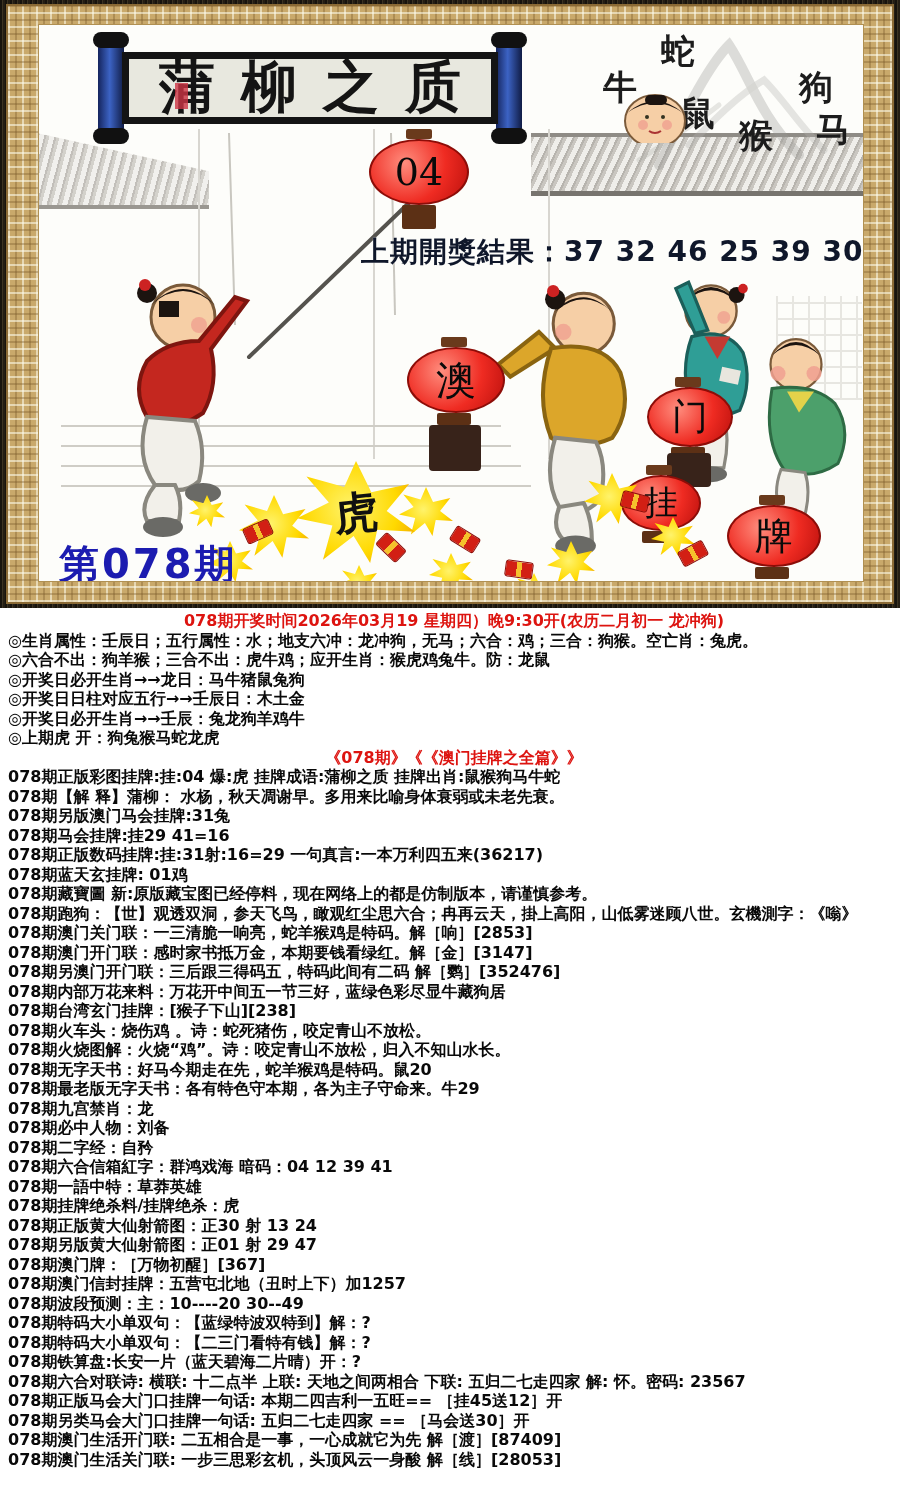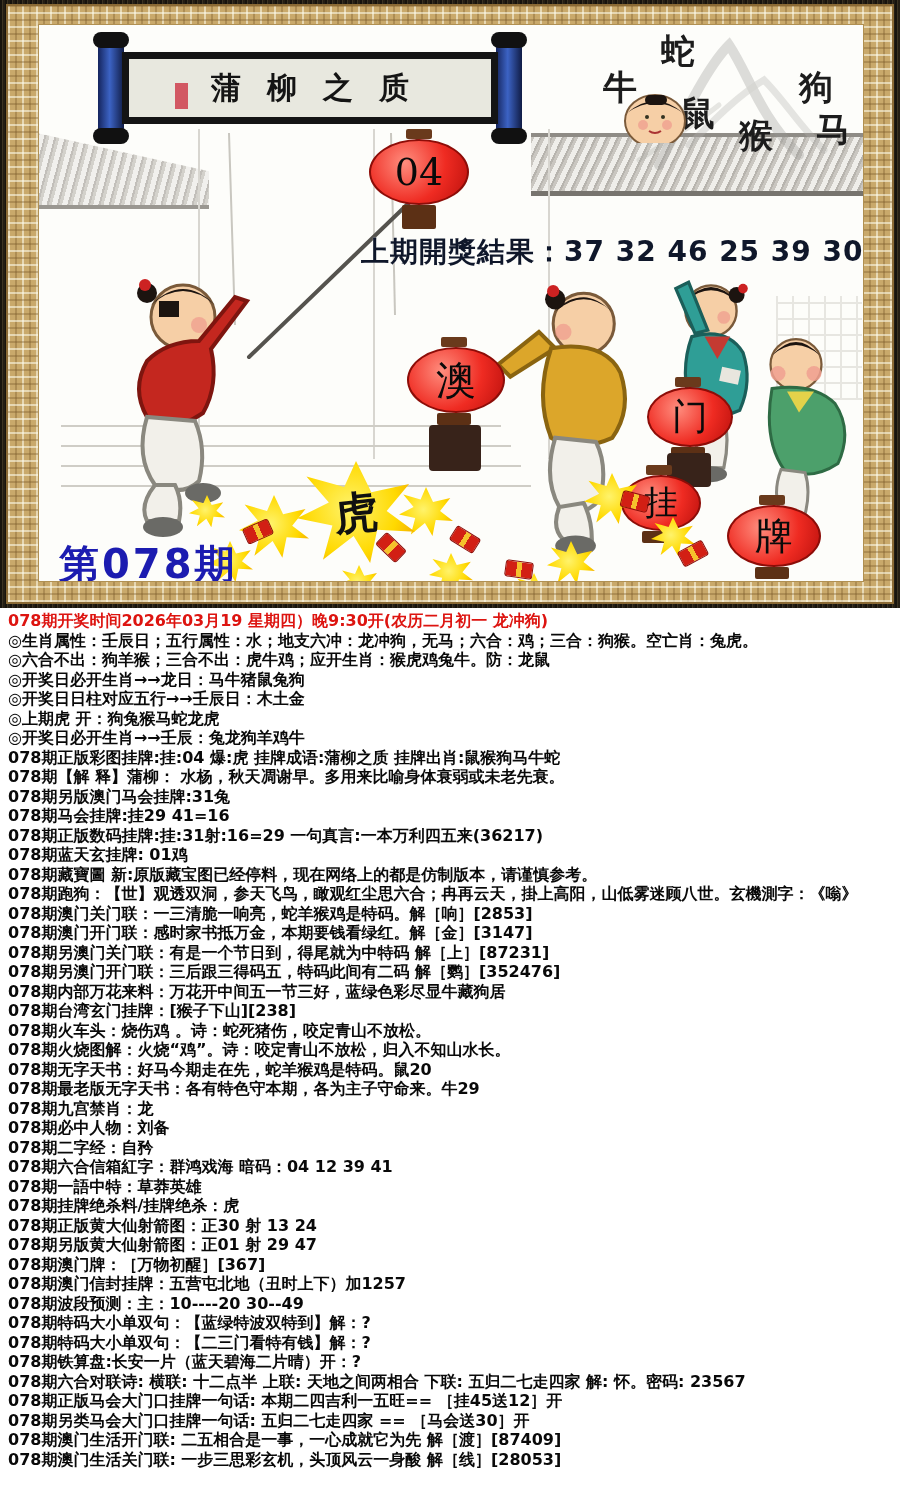--- a/index.html
+++ b/index.html
@@ -33,21 +33,21 @@
 
   
   .banner{position:absolute;left:47px;top:21px;width:448px;height:84px;}
   .roller{position:absolute;top:-4px;width:26px;height:92px;background:linear-gradient(90deg,#15255e,#3c63c4 45%,#101c45);border-radius:6px;}
   .roller:before,.roller:after{content:"";position:absolute;left:-5px;width:36px;height:16px;background:#111;border-radius:8px;}
   .roller:before{top:-10px;} .roller:after{bottom:-10px;}
   .roller.rl{left:12px;} .roller.rr{right:12px;}
   .board{position:absolute;left:36px;top:6px;right:36px;bottom:6px;background:#e8e8df;
     border:7px solid #141414;display:flex;align-items:center;justify-content:center;}
   .board .title{font-family:"DejaVu Serif","Liberation Serif",serif;font-weight:bold;
-    font-size:30px;color:#141414;letter-spacing:26px;text-indent:26px;white-space:nowrap;}
+    font-size:56px;color:#141414;letter-spacing:26px;text-indent:26px;white-space:nowrap;}
   .seal{position:absolute;left:46px;top:24px;width:13px;height:26px;background:#c34; opacity:.8;}
 
   
   .lantern{position:absolute;text-align:center;}
   .lantern .cap{width:26px;height:10px;background:#6a3a1c;margin:0 auto;border-radius:2px;}
   .lantern .bulb{position:relative;border-radius:50%;display:flex;align-items:center;justify-content:center;
     background:radial-gradient(circle at 35% 35%,#ff8d7e,#ef2b22 55%,#b90f0c);border:2px solid #8d0d08;}
   .lantern .bulb span{font-family:"DejaVu Serif","Liberation Serif",serif;font-weight:normal;color:#0a0a0a;}
   .lantern .base{width:34px;height:12px;background:#5c3015;margin:0 auto;border-radius:2px;}
   .pedestal{position:absolute;width:52px;height:46px;background:#38231a;border-radius:4px;}
@@ -74,21 +74,21 @@
   .cracker{position:absolute;width:26px;height:15px;background:linear-gradient(90deg,#d21f14 0 40%,#f5c12c 40% 60%,#d21f14 60%);border-radius:3px;border:1px solid #8d0d08;}
   .tiger-burst{display:flex;align-items:center;justify-content:center;}
   .tiger-burst span{font-family:"DejaVu Serif","Liberation Serif",serif;font-weight:bold;font-size:44px;color:#101010;transform:rotate(-6deg);}
 
   .issue{position:absolute;left:20px;top:512px;font-weight:bold;font-size:40px;color:#1c1cb0;letter-spacing:3px;white-space:nowrap;}
 
   
   .info{position:absolute;left:0;top:608px;width:900px;height:902px;background:#fff;padding-top:3px;box-sizing:border-box;}
   .info-line{height:19.5px;line-height:19.5px;font-size:16px;font-weight:bold;color:#090909;
     padding-left:8px;white-space:nowrap;overflow:hidden;font-family:"DejaVu Sans","Liberation Sans",sans-serif;}
-  .info-line.red{color:#dd1410;}
+  .info-line.red{color:#dd1410;text-align:center;}
 </style>
 </head>
 <body>
 
 <div class="artwork">
   <div class="gold-band"></div>
   <div class="canvas">
 
     <div class="roof-left"></div>
     <div class="roof-right"></div>
@@ -262,33 +262,33 @@
     <div class="issue">第078期</div>
   </div>
 </div>
 
 <div class="info">
     <div class="info-line red">078期开奖时间2026年03月19 星期四）晚9:30开(农历二月初一 龙冲狗)</div>
     <div class="info-line">◎生肖属性：壬辰日；五行属性：水；地支六冲：龙冲狗，无马；六合：鸡；三合：狗猴。空亡肖：兔虎。</div>
     <div class="info-line">◎六合不出：狗羊猴；三合不出：虎牛鸡；应开生肖：猴虎鸡兔牛。防：龙鼠</div>
     <div class="info-line">◎开奖日必开生肖→→龙日：马牛猪鼠兔狗</div>
     <div class="info-line">◎开奖日日柱对应五行→→壬辰日：木土金</div>
+    <div class="info-line">◎开奖日必开生肖→→壬辰：兔龙狗羊鸡牛</div>
     <div class="info-line">◎上期虎 开：狗兔猴马蛇龙虎</div>
-    <div class="info-line">◎开奖日必开生肖→→壬辰：兔龙狗羊鸡牛</div>
+    <div class="info-line red">《078期》《《澳门挂牌之全篇》》</div>
     <div class="info-line">078期正版彩图挂牌:挂:04 爆:虎 挂牌成语:蒲柳之质 挂牌出肖:鼠猴狗马牛蛇</div>
     <div class="info-line">078期【解 释】蒲柳： 水杨，秋天凋谢早。多用来比喻身体衰弱或未老先衰。</div>
     <div class="info-line">078期另版澳门马会挂牌:31兔</div>
     <div class="info-line">078期马会挂牌:挂29 41=16</div>
     <div class="info-line">078期正版数码挂牌:挂:31射:16=29 一句真言:一本万利四五来(36217)</div>
     <div class="info-line">078期蓝天玄挂牌: 01鸡</div>
     <div class="info-line">078期藏寶圖 新:原版藏宝图已经停料，现在网络上的都是仿制版本，请谨慎参考。</div>
     <div class="info-line">078期跑狗：【世】观透双洞，参天飞鸟，瞰观红尘思六合；冉再云天，掛上高阳，山低雾迷顾八世。玄機測字：《嗡》</div>
     <div class="info-line">078期澳门关门联：一三清脆一响亮，蛇羊猴鸡是特码。解［响］[2853]</div>
     <div class="info-line">078期澳门开门联：感时家书抵万金，本期要钱看绿红。解［金］[3147]</div>
-    <div class="info-line">078期另澳门关门联：有是一个节日到，得尾就为中特码 解［上］[87231]</div>
     <div class="info-line">078期另澳门开门联：三后跟三得码五，特码此间有二码 解［鹦］[352476]</div>
     <div class="info-line">078期内部万花来料：万花开中间五一节三好，蓝绿色彩尽显牛藏狗居</div>
     <div class="info-line">078期台湾玄门挂牌：[猴子下山][238]</div>
     <div class="info-line">078期火车头：烧伤鸡 。诗：蛇死猪伤，咬定青山不放松。</div>
     <div class="info-line">078期火烧图解：火烧“鸡”。诗：咬定青山不放松，归入不知山水长。</div>
     <div class="info-line">078期无字天书：好马今期走在先，蛇羊猴鸡是特码。鼠20</div>
     <div class="info-line">078期最老版无字天书：各有特色守本期，各为主子守命来。牛29</div>
     <div class="info-line">078期九宫禁肖：龙</div>
     <div class="info-line">078期必中人物：刘备</div>
     <div class="info-line">078期二字经：自矜</div>

